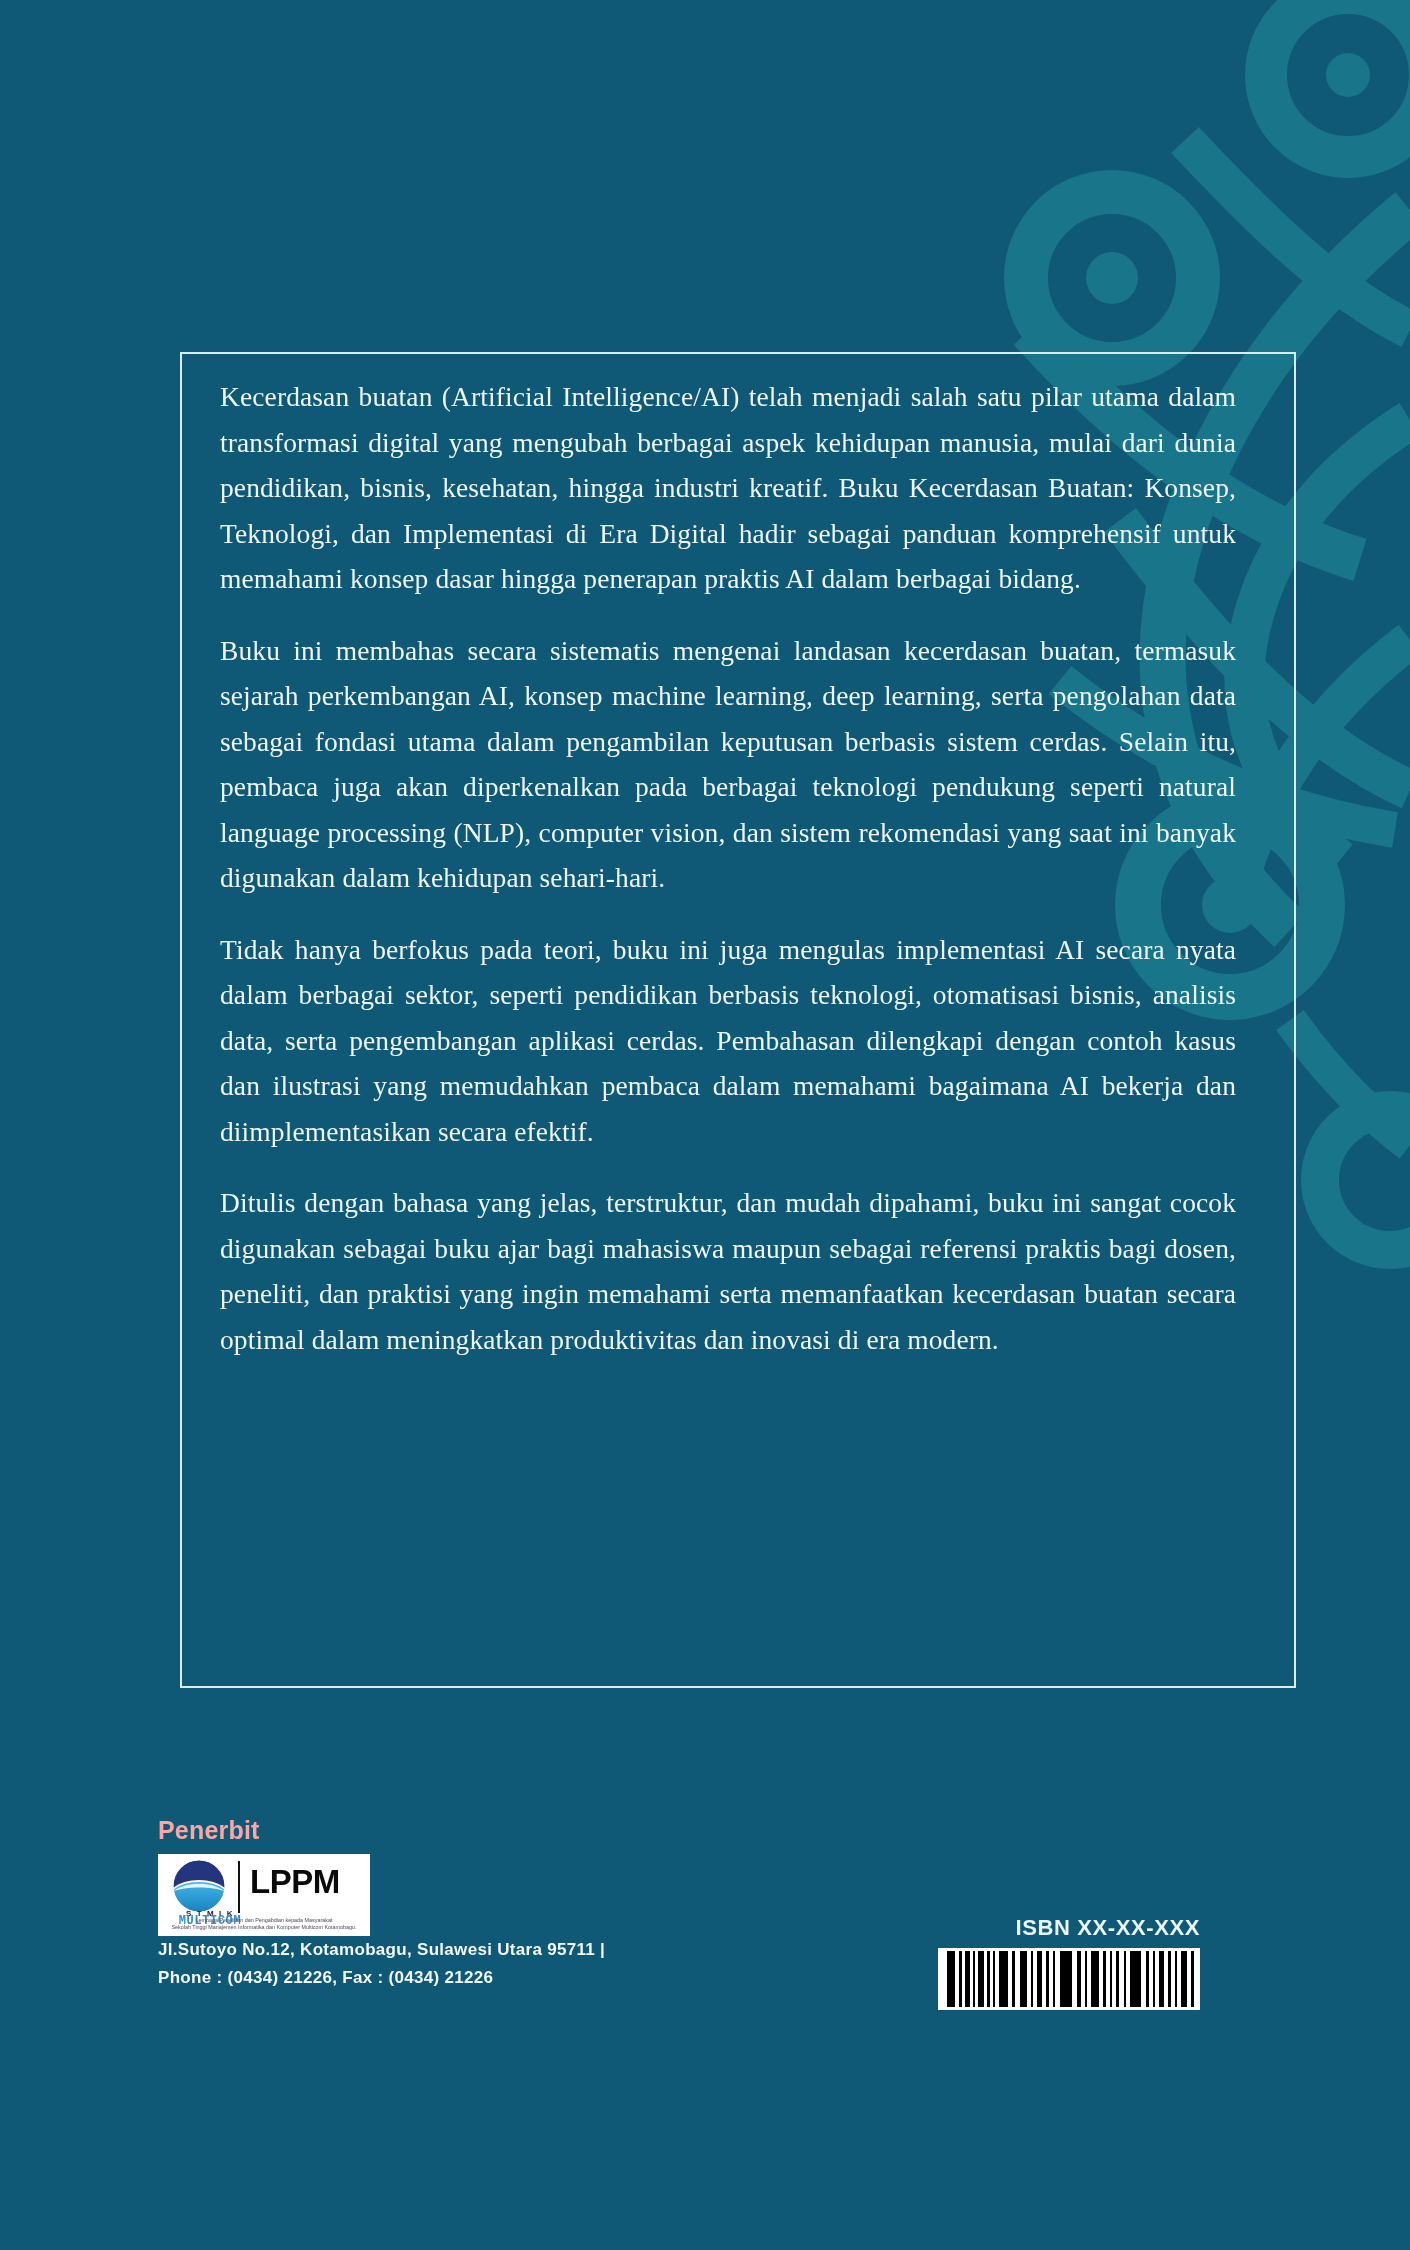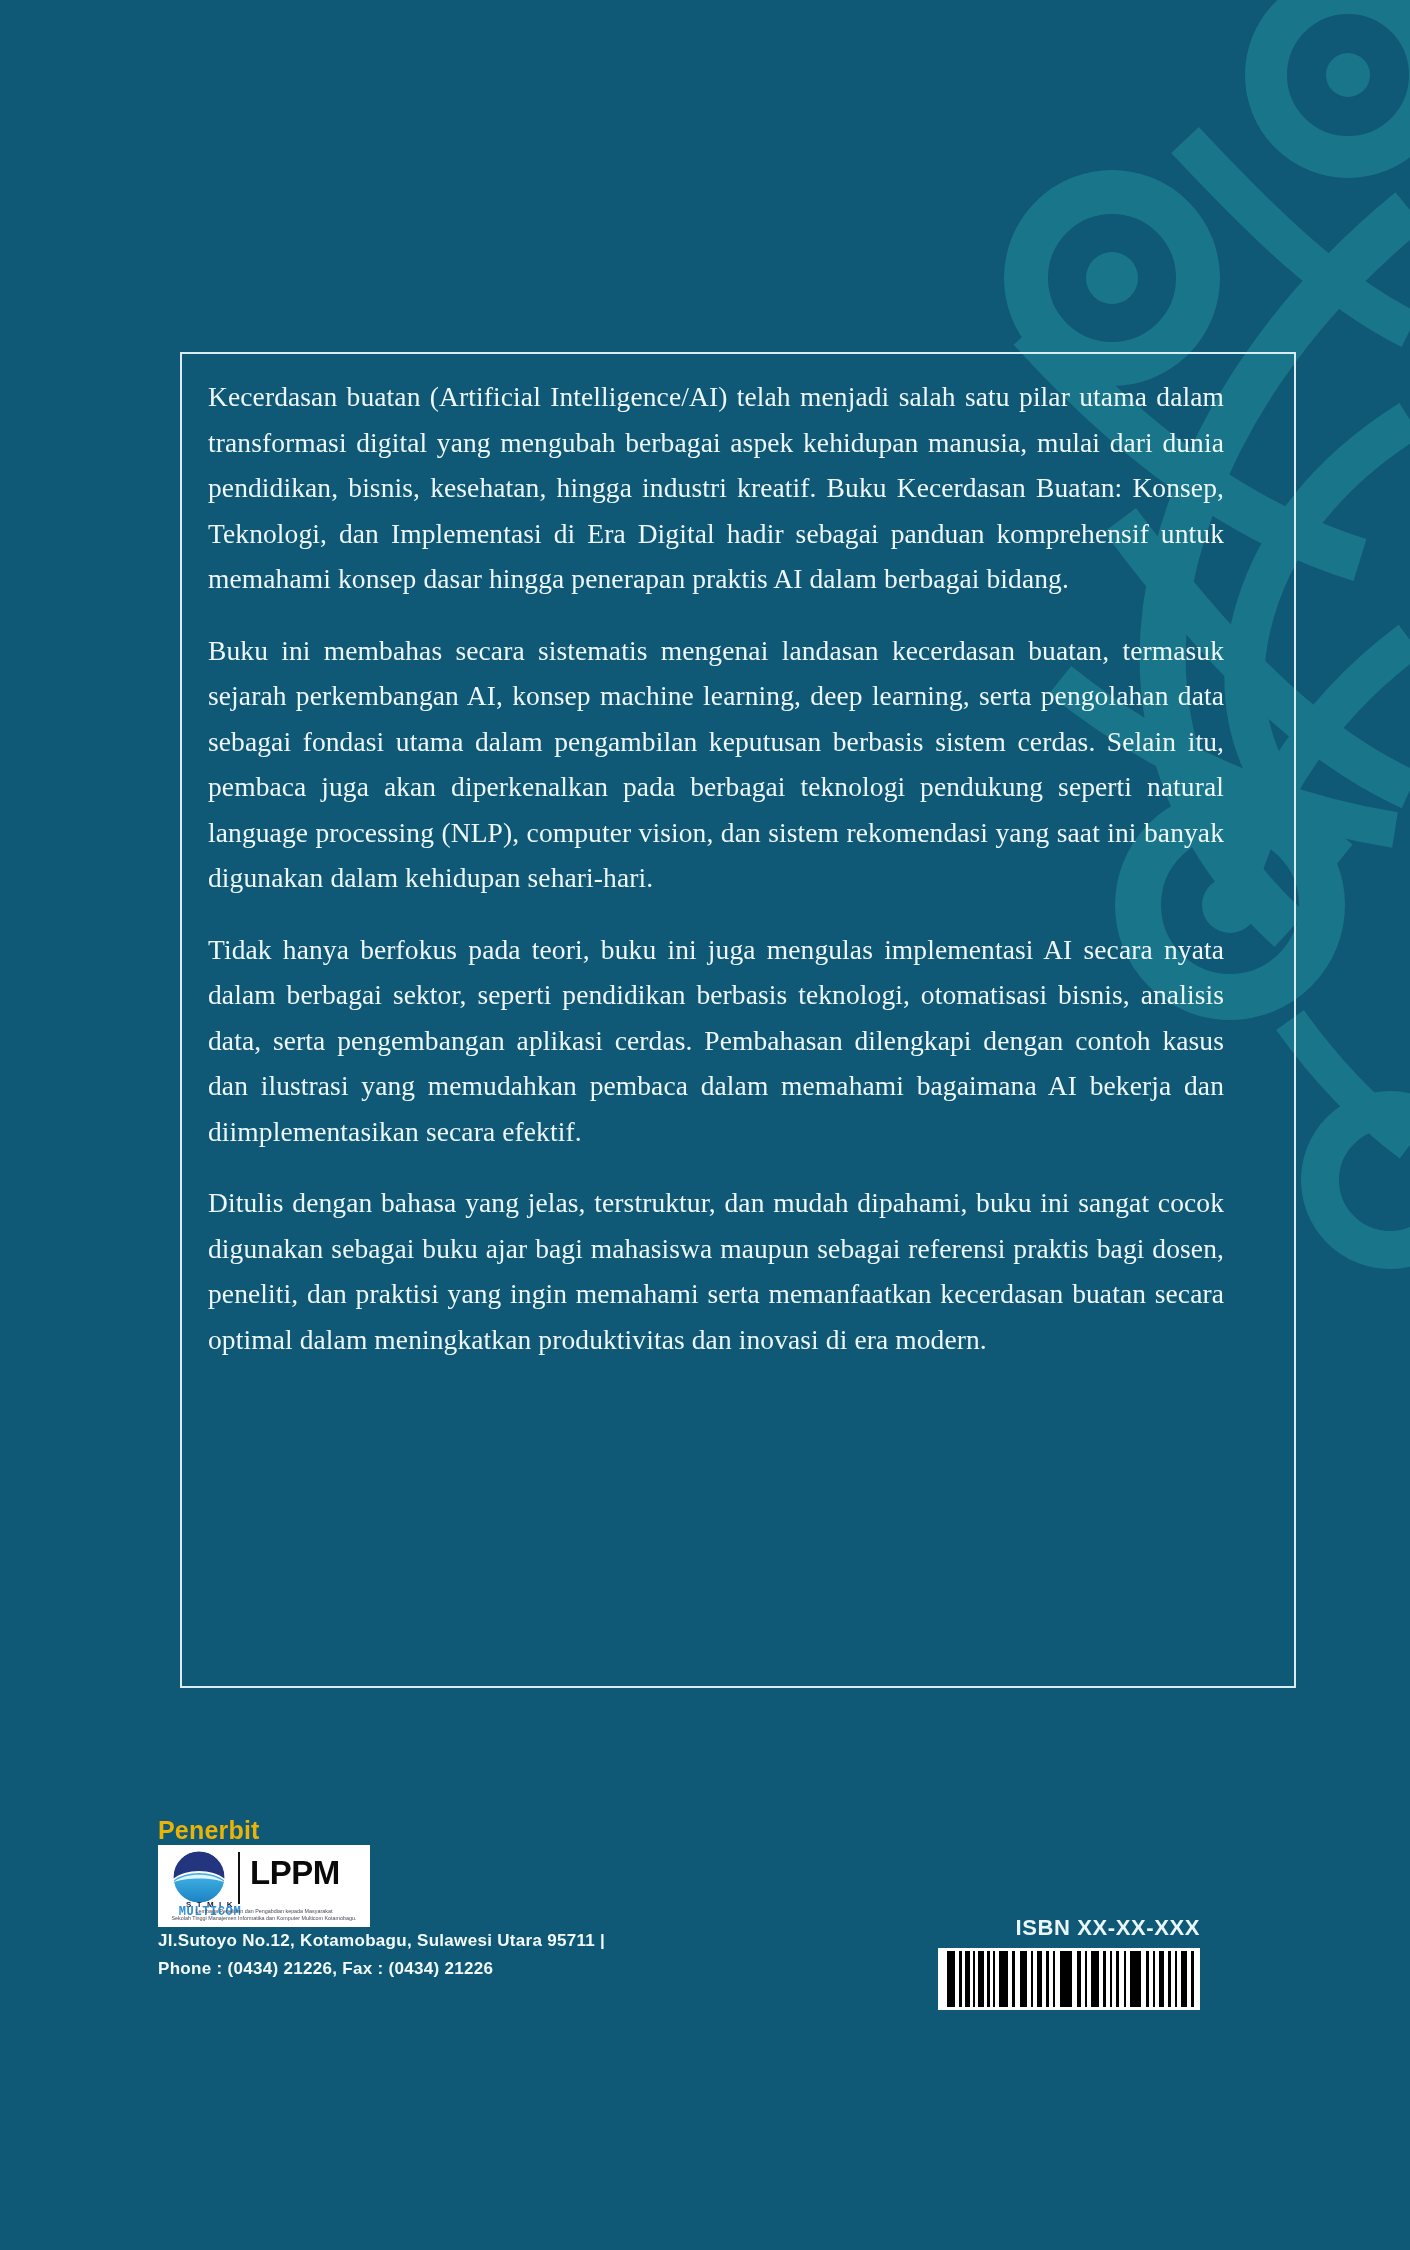--- a/index.html
+++ b/index.html
@@ -29,21 +29,21 @@
     position: absolute;
     left: 180px;
     top: 352px;
     width: 1116px;
     height: 1336px;
     border: 2px solid #d8ecf2;
     box-sizing: border-box;
   }
   #blurb-inner {
     position: absolute;
-    left: 208px;
+    left: 220px;
     top: 374px;
     width: 1016px;
   }
   .para {
     color: #eef7fa;
     font-family: "Liberation Serif", "DejaVu Serif", serif;
     font-size: 27.5px;
     line-height: 45.5px;
     text-align: justify;
     margin: 0 0 26px 0;
@@ -52,24 +52,25 @@
   .para:last-child { margin-bottom: 16px; }
 
   
   #publisher-block {
     position: absolute;
     left: 158px;
     top: 1816px;
     width: 700px;
   }
   #penerbit-label {
-    color: #eab308;
+    color: #fca5a5;
     font-size: 25px;
     font-weight: bold;
     letter-spacing: 0.2px;
+    margin-bottom: 9px;
   }
 
   
   #logo-card {
     background: #ffffff;
     width: 212px;
     height: 82px;
     position: relative;
     box-sizing: border-box;
   }

